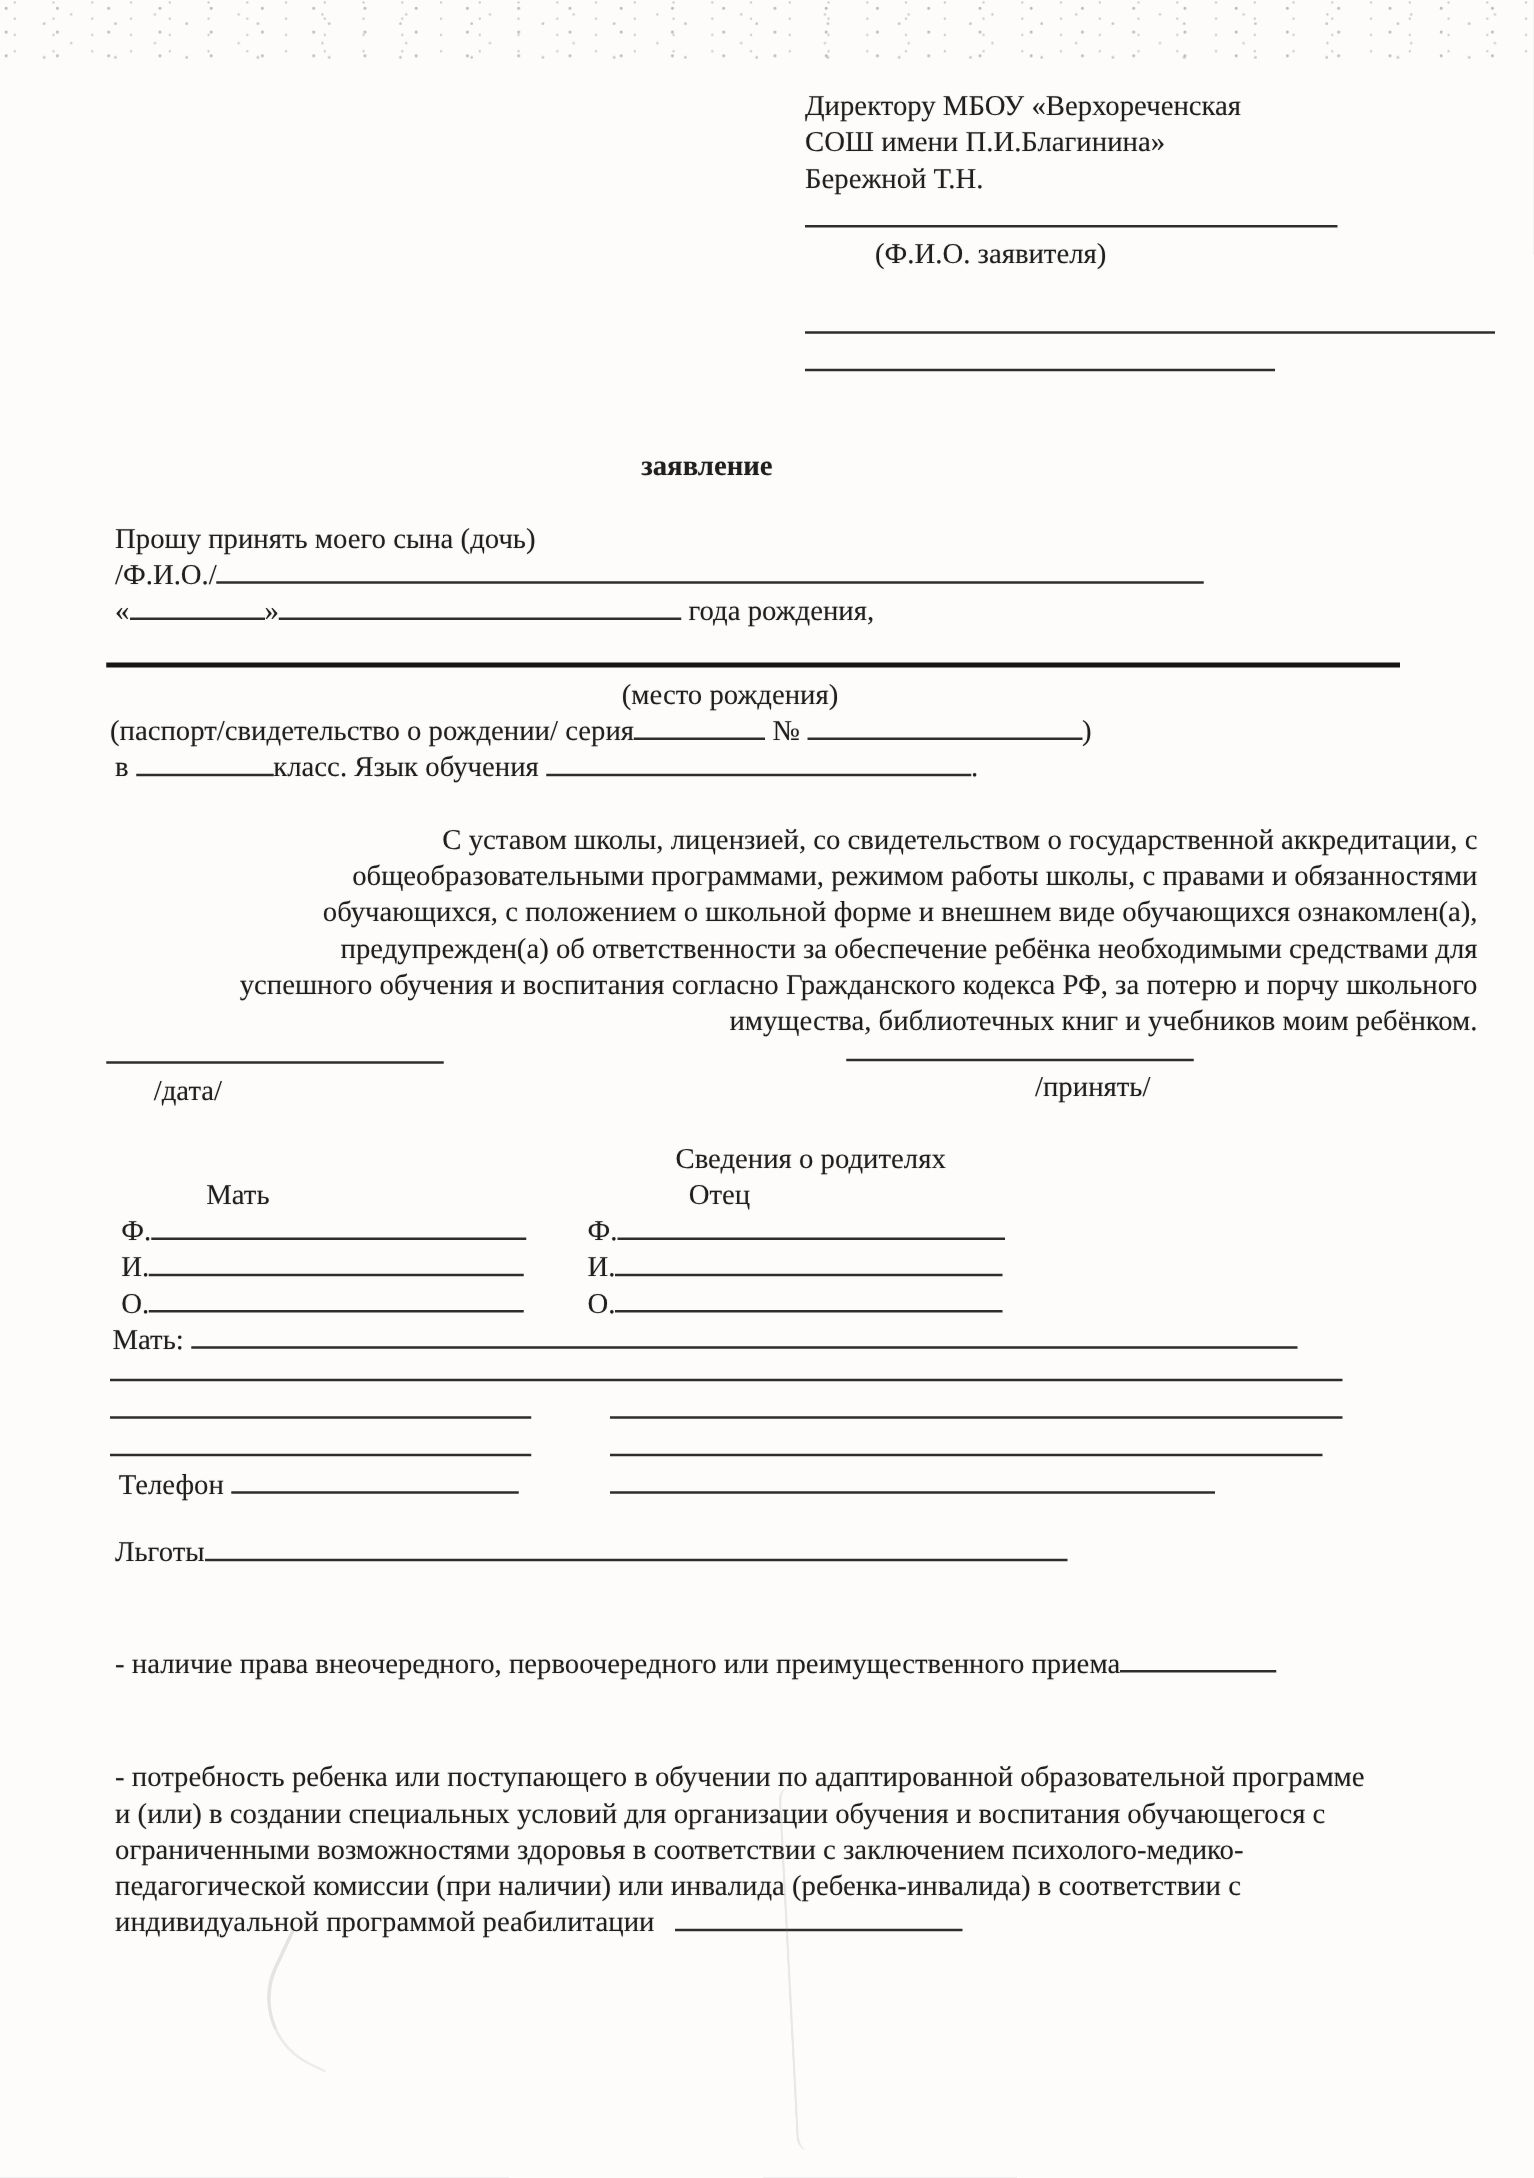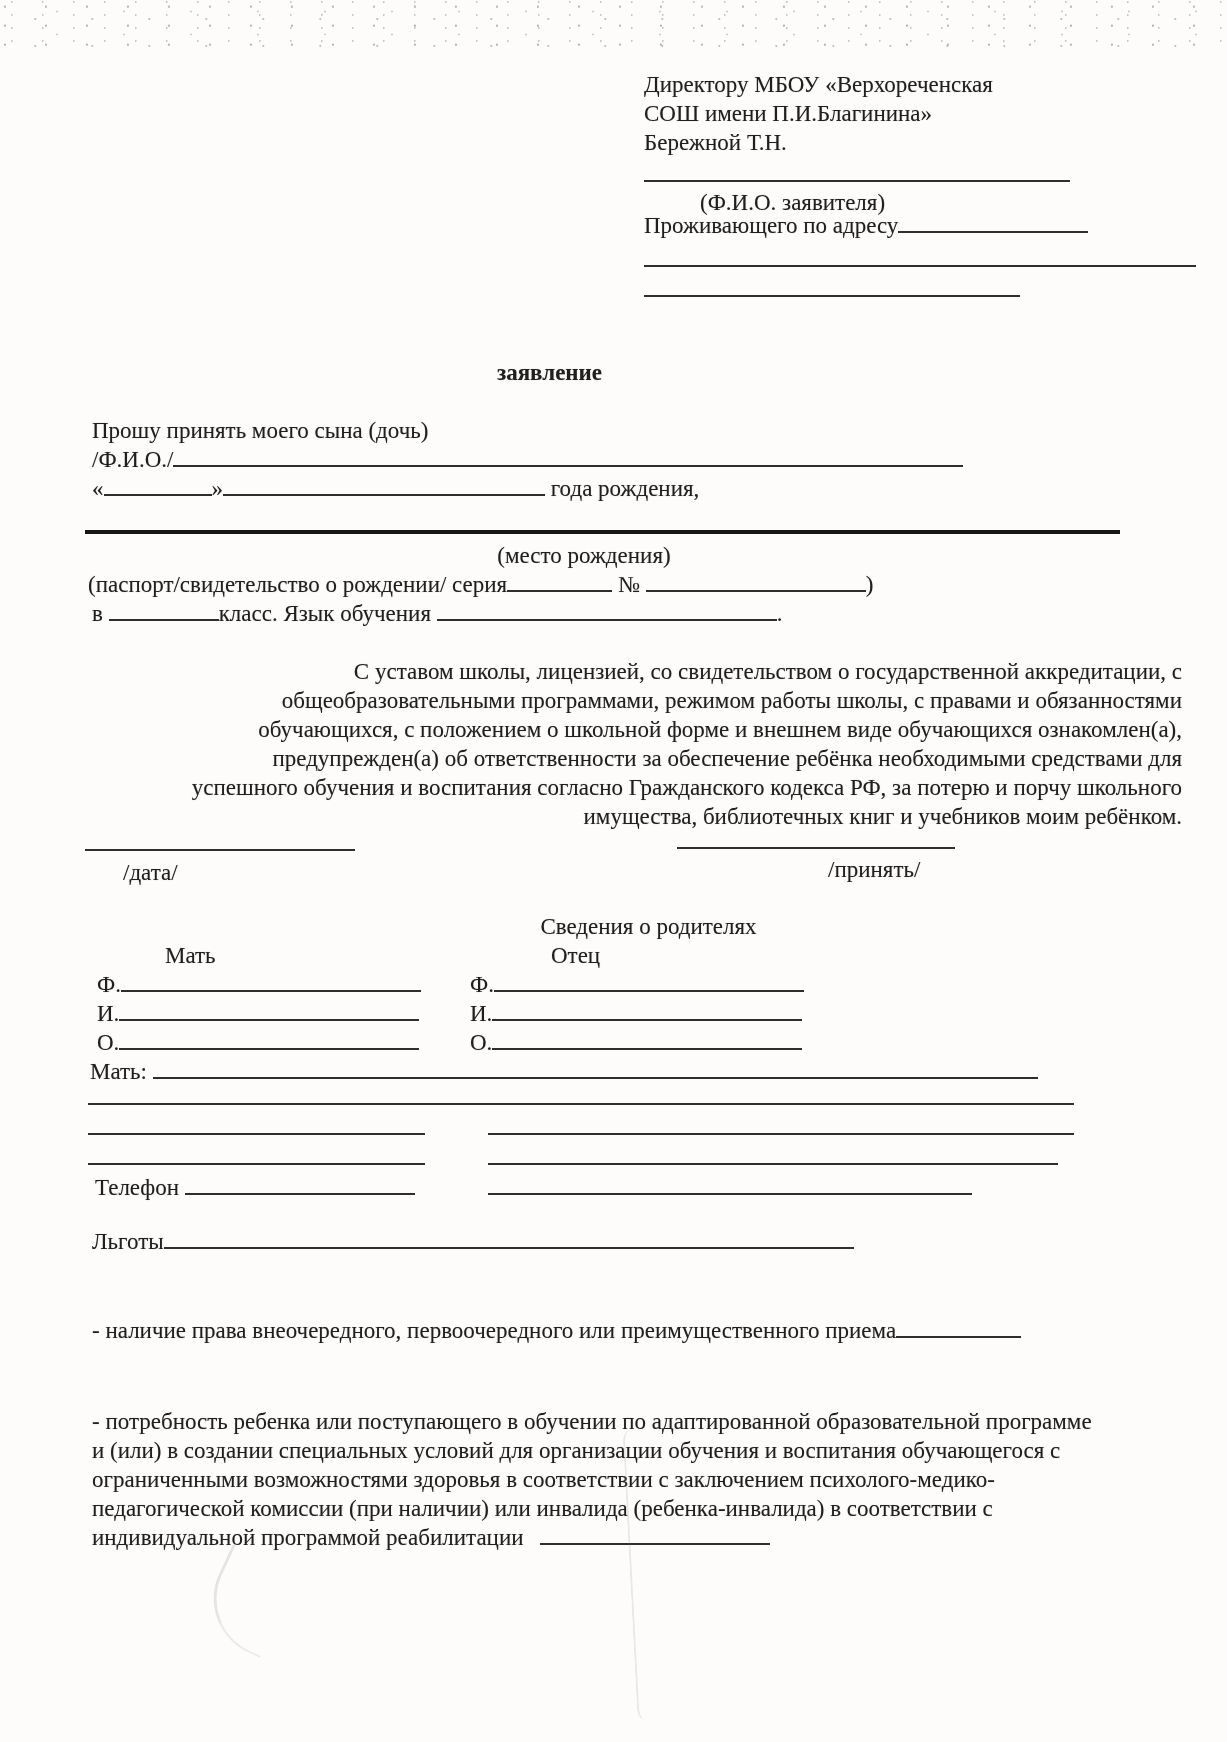--- a/index.html
+++ b/index.html
@@ -57,27 +57,24 @@
 
 <div class="page">
 
   <div class="noise"></div>
 
   <div class="row" style="left:644px; top:70px;">Директору МБОУ «Верхореченская</div>
   <div class="row" style="left:644px; top:99px;">СОШ имени П.И.Благинина»</div>
   <div class="row" style="left:644px; top:128px;">Бережной Т.Н.</div>
   <div class="uline" style="left:644px; top:180px; width:426px;"></div>
   <div class="row" style="left:700px; top:188px;">(Ф.И.О. заявителя)</div>
-  <div class="row" style="left:644px; top:211px;">
-    <span>Проживающего по адресу</span><span class="u" style="width:190px;"></span>
-  </div>
   <div class="uline" style="left:644px; top:265px; width:552px;"></div>
   <div class="uline" style="left:644px; top:295px; width:376px;"></div>
 
-  <div class="row bold center" style="left:0; top:358px; width:1037px; padding-left:62px; box-sizing:border-box;">заявление</div>
+  <div class="row bold center" style="left:16px; top:358px; width:1037px; padding-left:62px; box-sizing:border-box;">заявление</div>
 
   <div class="row" style="left:92px; top:416px;">Прошу принять моего сына (дочь)</div>
   <div class="row" style="left:92px; top:445px;">
     <span>/Ф.И.О./</span><span class="u" style="width:790px;"></span>
   </div>
   <div class="row" style="left:92px; top:474px;">
     <span>«</span><span class="u" style="width:108px;"></span><span>»</span><span class="u" style="width:322px;"></span> <span>года рождения,</span>
   </div>
 
   <div class="thick" style="left:85px; top:530px; width:1035px;"></div>

